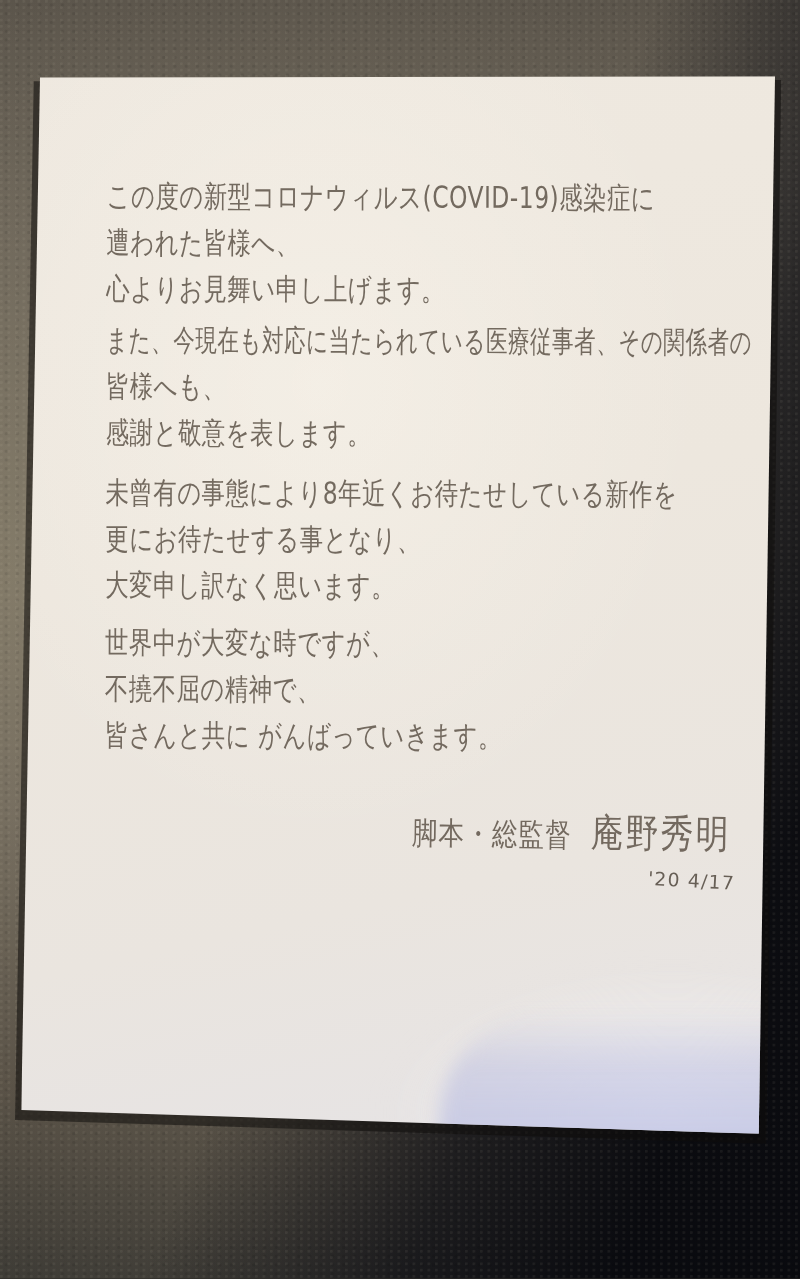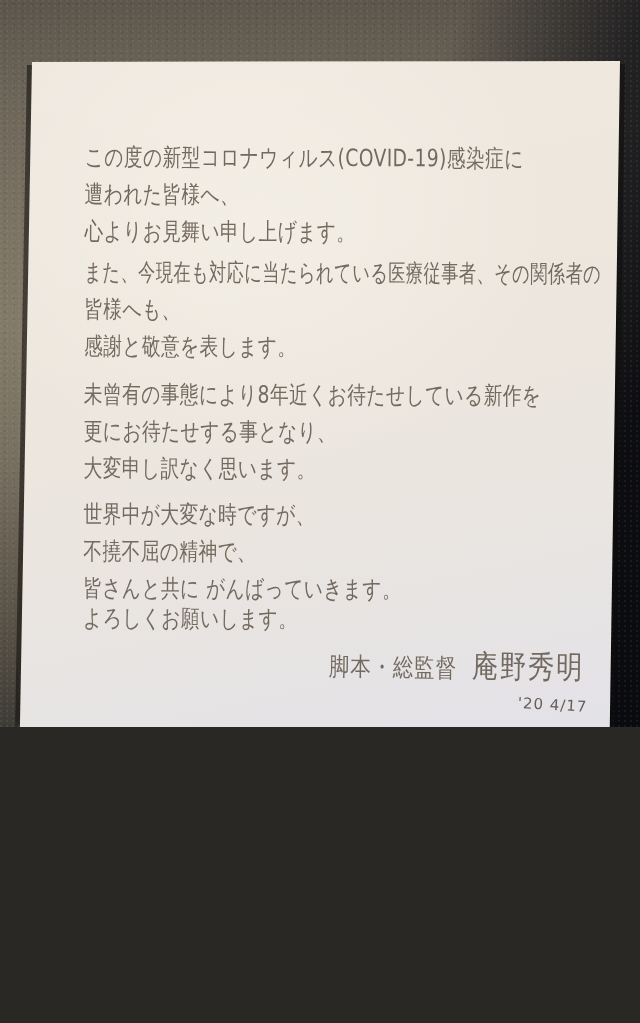--- a/index.html
+++ b/index.html
@@ -4,21 +4,21 @@
 <style>
   html, body {
     margin: 0;
     padding: 0;
     background: #2a2824;
     font-family: "DejaVu Sans", sans-serif;
   }
   .scene {
     position: relative;
     width: 640px;
-    height: 727px;
+    height: 1023px;
     overflow: hidden;
   }
   
   .floor {
     position: absolute;
     inset: 0;
     background:
       radial-gradient(circle at 1px 1px, rgba(224,216,193,0.07) 1px, transparent 1.5px) 0 0 / 6px 5px,
       radial-gradient(circle at 2px 2px, rgba(0,0,0,0.09) 1px, transparent 1.6px) 3px 2px / 9px 7px,
       linear-gradient(112deg, rgba(0,0,0,0) 50%, rgba(10,11,17,0.72) 70%, rgba(7,8,13,0.95) 86%),
@@ -141,23 +141,20 @@
         <div class="line">更にお待たせする事となり、</div>
         <div class="line">大変申し訳なく思います。</div>
       </div>
 
       <div class="para" style="top:497px">
         <div class="line">世界中が大変な時ですが、</div>
         <div class="line">不撓不屈の精神で、</div>
         <div class="line">皆さんと共に がんばっていきます。</div>
       </div>
 
-      <div class="para" style="top:601px">
-        <div class="line">よろしくお願いします。</div>
-      </div>
 
       <div class="signature">
         <span class="sig-role">脚本・総監督</span>
         <span class="sig-name">庵野秀明</span>
       </div>
 
       <div class="date-note">'20 4/17</div>
 
     </div>
   </div>

